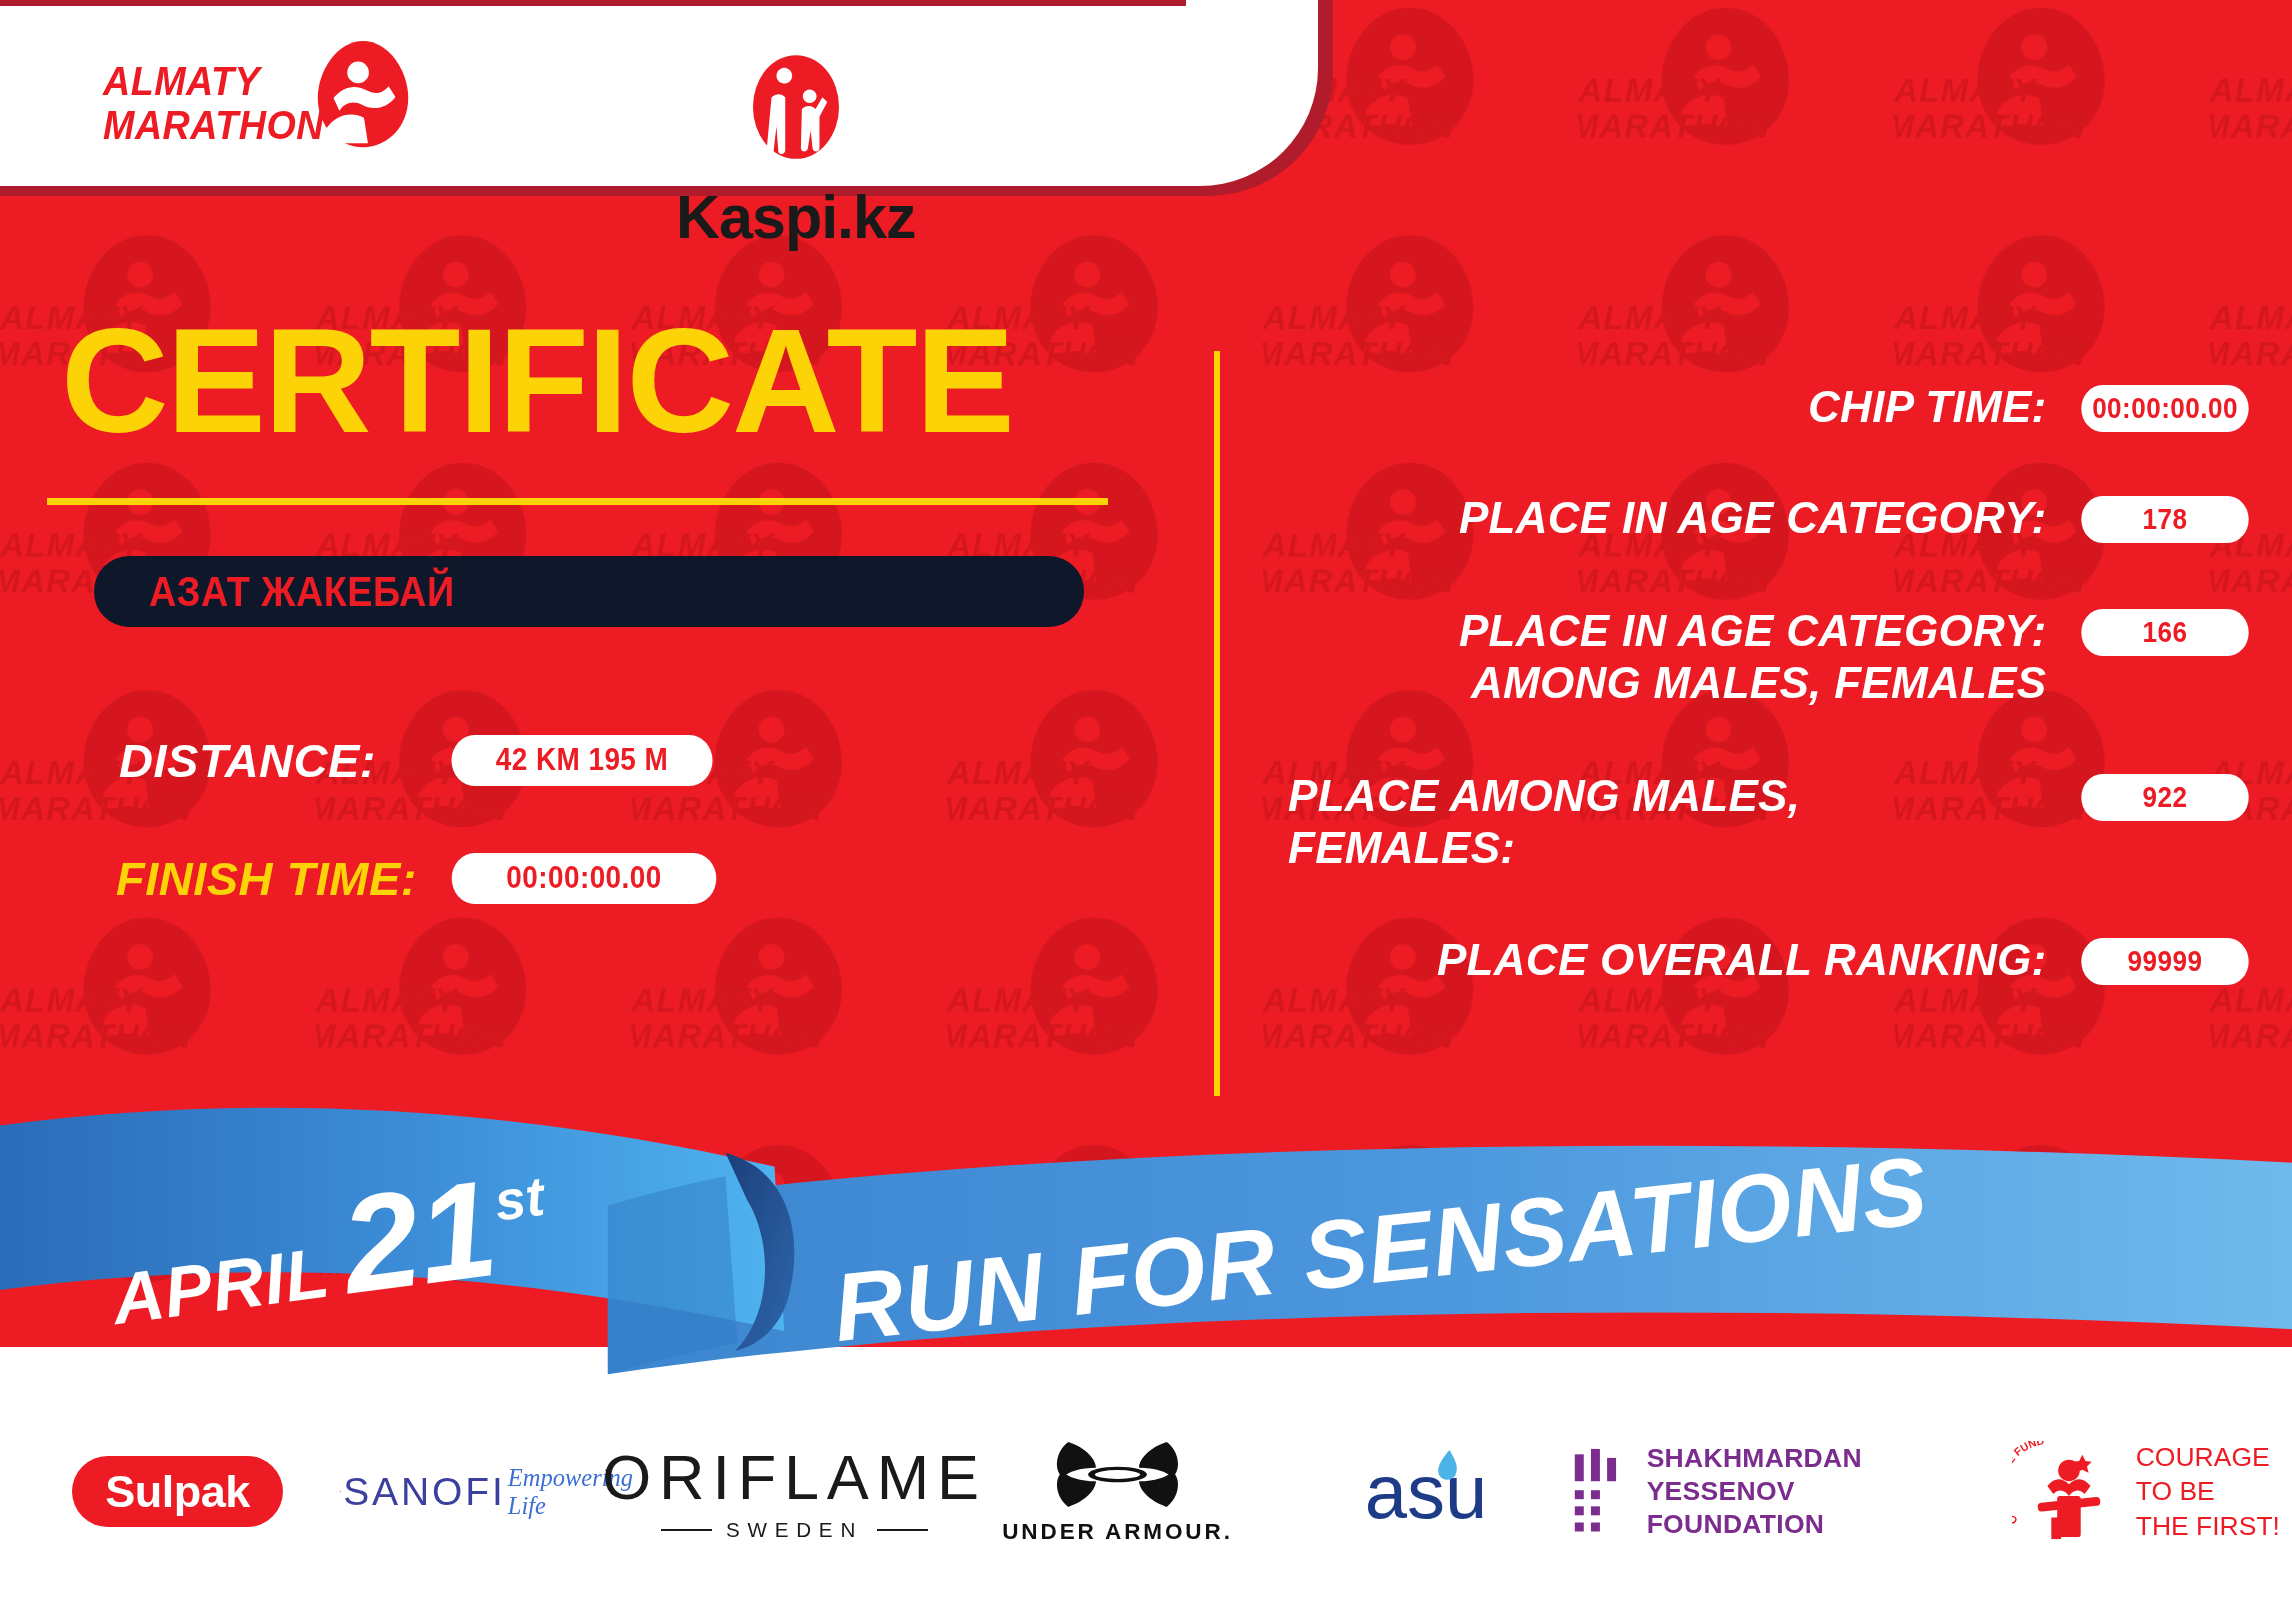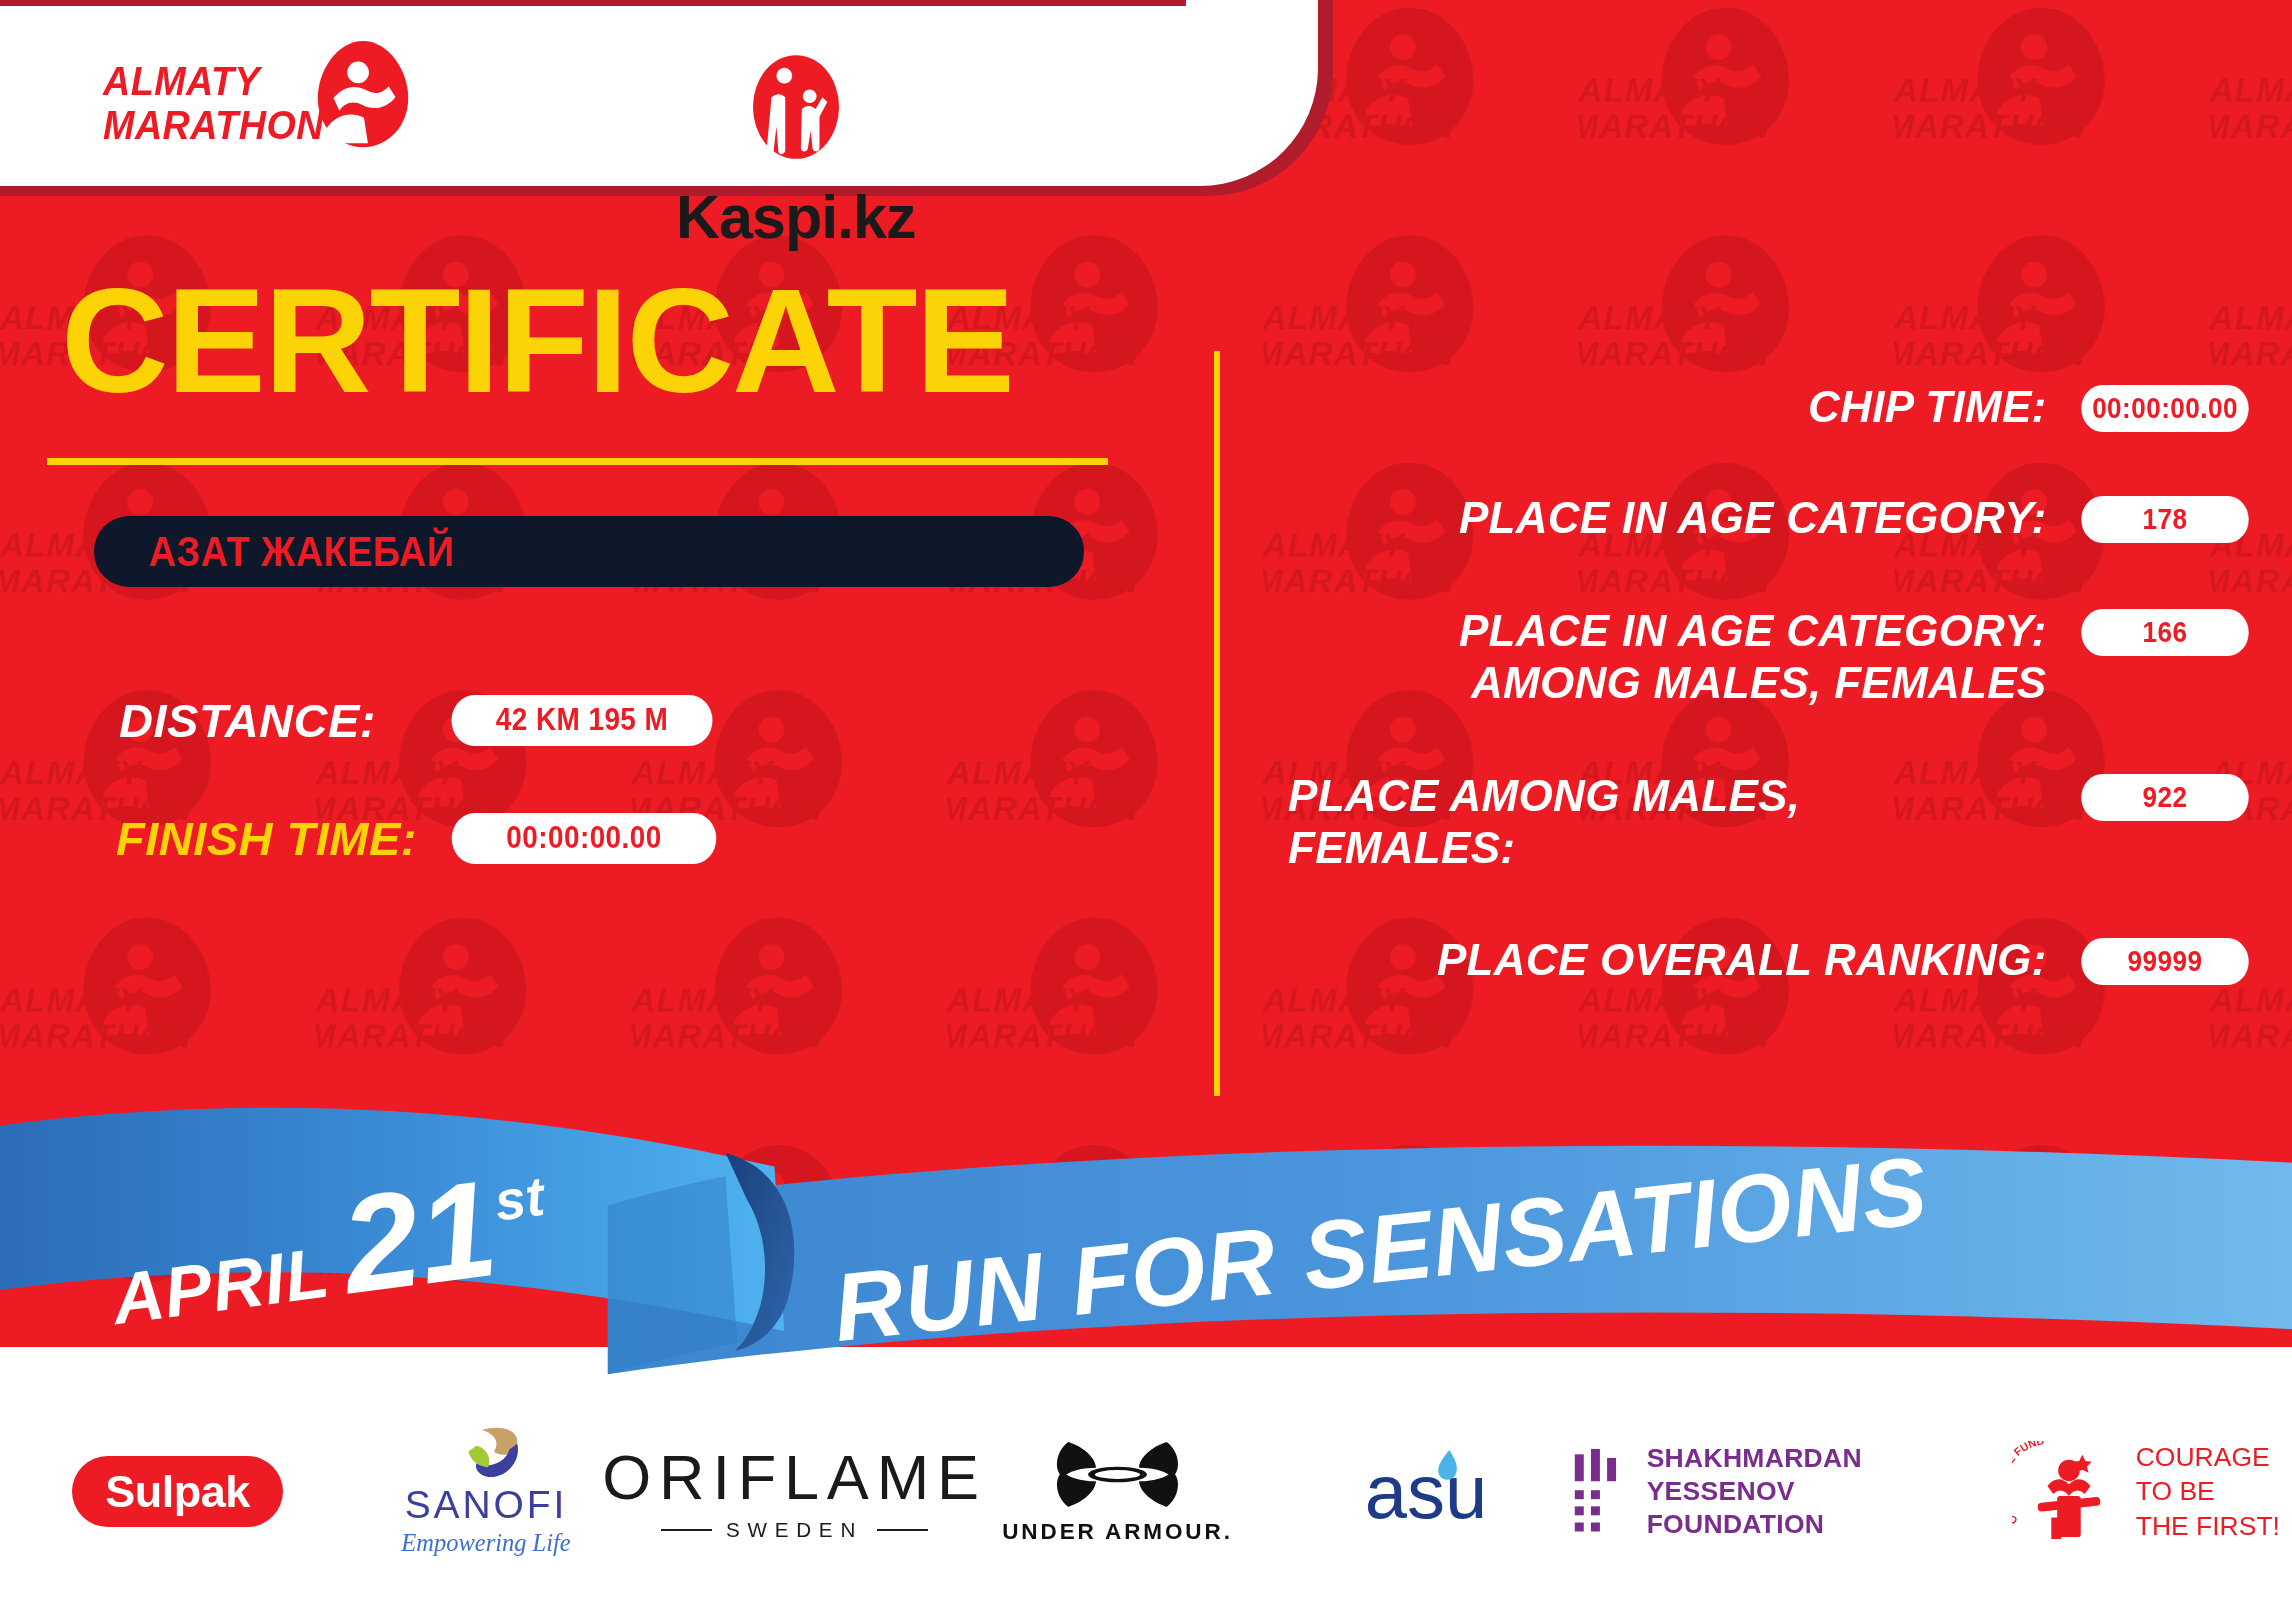--- a/index.html
+++ b/index.html
@@ -82,21 +82,21 @@
     width:1206px;
     z-index:10;
   }
   #cert-title {
     margin-left:61px;
     color:#fcd307;
     font-weight:bold;
     font-size:149px;
     line-height:1.0;
     letter-spacing:-2px;
-    padding-top:80px;
+    padding-top:120px;
     font-family:"Liberation Sans", sans-serif;
   }
   #cert-underline {
     margin-left:47px; margin-top:43px;
     width:1061px; height:6.9px;
     background:#fcd307;
   }
   #name-pill {
     margin-left:94px; margin-top:51px;
     width:990px; height:71px;
@@ -255,21 +255,21 @@
   
   #sp-sulpak { width:323px; }
   #sulpak-badge {
     background:#ed1c24; border-radius:39px;
     padding:9.8px 33px;
     color:#ffffff; font-weight:bold; font-size:45px;
     letter-spacing:-0.5px;
     font-family:"Liberation Sans", sans-serif;
   }
   
-  #sp-sanofi { width:294px; flex-direction:column; gap:2px; }
+  #sp-sanofi { width:294px; gap:2px; }
   #sanofi-name { color:#3b3f9e; font-size:39px; letter-spacing:2.9px; font-family:"Liberation Sans", sans-serif; }
   #sanofi-tag { color:#3b6fd4; font-size:24.5px; font-style:italic; font-family:"Liberation Serif", serif; }
   
   #sp-oriflame { width:323px; flex-direction:column; gap:5.9px; }
   #oriflame-name { color:#1a1a1a; font-size:63px; letter-spacing:7.8px; font-family:"Liberation Sans", sans-serif; }
   #oriflame-sub { display:flex; align-items:center; gap:13.7px; width:100%; justify-content:center; }
   #oriflame-sub .rule { width:51px; height:2px; background:#1a1a1a; }
   #oriflame-sub .txt { color:#1a1a1a; font-size:20.6px; letter-spacing:7.8px; font-family:"Liberation Sans", sans-serif; }
   
   #sp-ua { width:323px; flex-direction:column; gap:7.8px; }

